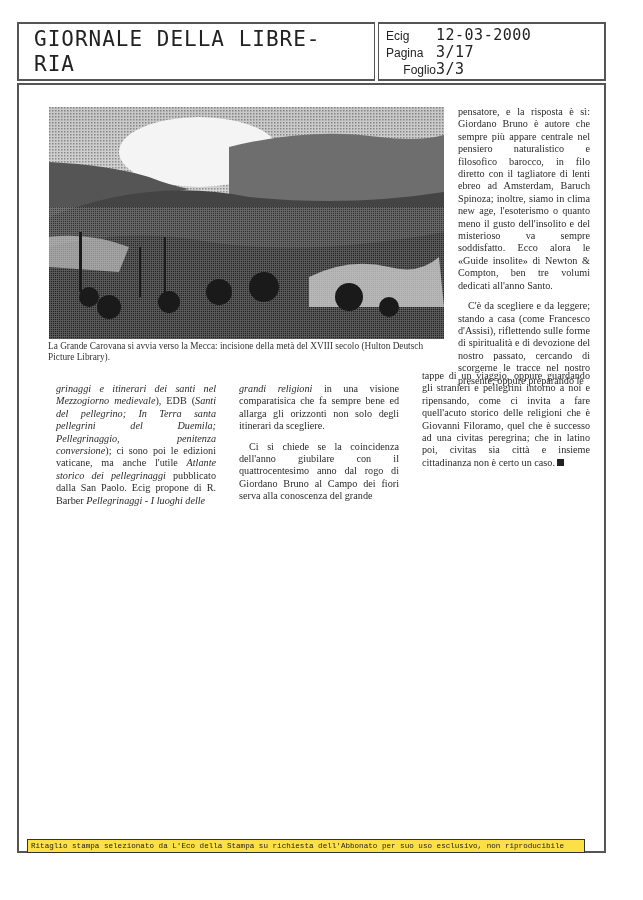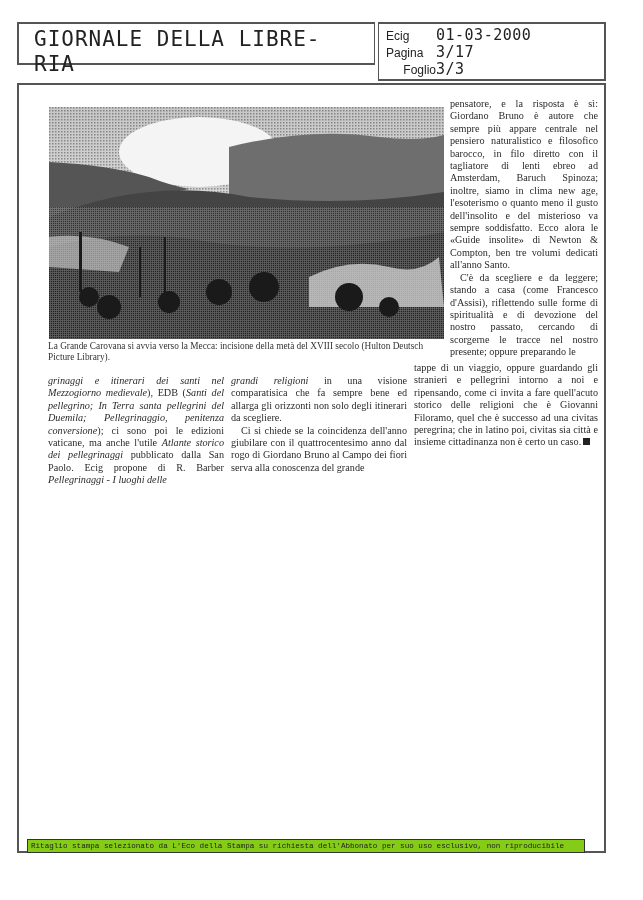--- a/index.html
+++ b/index.html
@@ -1,48 +1,48 @@
 <!DOCTYPE html>
 <html><head>
   <meta charset="utf-8">
   <style>
     html, body { margin: 0; padding: 0; background: #ffffff; }
     body { width: 643px; height: 900px; position: relative; overflow: hidden; font-family: "Liberation Serif", "DejaVu Serif", serif; color: #222; }
     .box { position: absolute; border: 2px solid #555; box-sizing: border-box; background: #fff; }
-    #hdr-title { left: 17px; top: 22px; width: 358px; height: 43px; border-right: 1px solid #555; }
+    #hdr-title { left: 17px; top: 22px; width: 358px; height: 59px; border-right: 1px solid #555; }
     #hdr-meta { left: 378px; top: 22px; width: 228px; height: 59px; border-left: 1px solid #555; }
     .title-text { position: absolute; left: 15px; top: 3px; font-family: "DejaVu Sans Mono", "Liberation Mono", monospace; font-size: 21px; line-height: 25px; letter-spacing: 1px; color: #222; white-space: pre; }
     .meta-row { position: absolute; left: 7px; height: 17px; font-family: "Liberation Sans", "DejaVu Sans", sans-serif; font-size: 12px; line-height: 17px; color: #222; }
     .meta-label { display: inline-block; width: 50px; }
     .meta-val { display: inline-block; font-family: "DejaVu Sans Mono", "Liberation Mono", monospace; font-size: 15px; letter-spacing: 0.5px; }
     #body-frame { left: 17px; top: 83px; width: 589px; height: 770px; }
     #illustration { position: absolute; left: 30px; top: 22px; width: 395px; height: 232px; overflow: hidden; }
     #caption { position: absolute; left: 29px; top: 256px; width: 400px; font-size: 9.3px; line-height: 11px; color: #333; }
     .col { position: absolute; font-size: 10.2px; line-height: 12.4px; color: #2a2a2a; text-align: justify; }
-    .col p { margin: 0; }
+    .col p { margin: 8px; }
     .col p.indent { text-indent: 10px; }
     #col-right-top { left: 431px; top: 13px; width: 148px; }
     #col-1 { left: 29px; top: 290px; width: 176px; }
     #col-2 { left: 212px; top: 290px; width: 176px; }
     #col-3 { left: 395px; top: 277px; width: 184px; }
     .end-mark { display: inline-block; width: 7px; height: 7px; background: #222; vertical-align: baseline; margin-left: 2px; }
-    #footer-stamp { position: absolute; left: 8px; top: 754px; width: 558px; height: 14px; border: 1px solid #333; box-sizing: border-box; font-family: "Liberation Mono", "DejaVu Sans Mono", monospace; font-size: 7.6px; line-height: 12px; padding-left: 3px; white-space: nowrap; overflow: hidden; color: #222; background: #84cc16; }
+    #footer-stamp { position: absolute; left: 8px; top: 754px; width: 558px; height: 14px; border: 1px solid #333; box-sizing: border-box; font-family: "Liberation Mono", "DejaVu Sans Mono", monospace; font-size: 7.6px; line-height: 12px; padding-left: 3px; white-space: nowrap; overflow: hidden; color: #222; background: #fde047; }
     i { }
   </style>
 </head>
 <body>
 
 <div class="box" id="hdr-title">
   <div class="title-text"><span>GIORNALE DELLA LIBRE-</span>
 <span>RIA</span></div>
 </div>
 
 <div class="box" id="hdr-meta">
   <div class="meta-row" style="top:3px;">
-    <span class="meta-label">Ecig</span><span class="meta-val">01-03-2000</span>
+    <span class="meta-label">Ecig</span><span class="meta-val">12-03-2000</span>
   </div>
   <div class="meta-row" style="top:20px;">
     <span class="meta-label">Pagina</span><span class="meta-val">3/17</span>
   </div>
   <div class="meta-row" style="top:37px;text-align:right;">
     <span class="meta-label">Foglio</span><span class="meta-val">3/3</span>
   </div>
 </div>
 
 <div class="box" id="body-frame">

